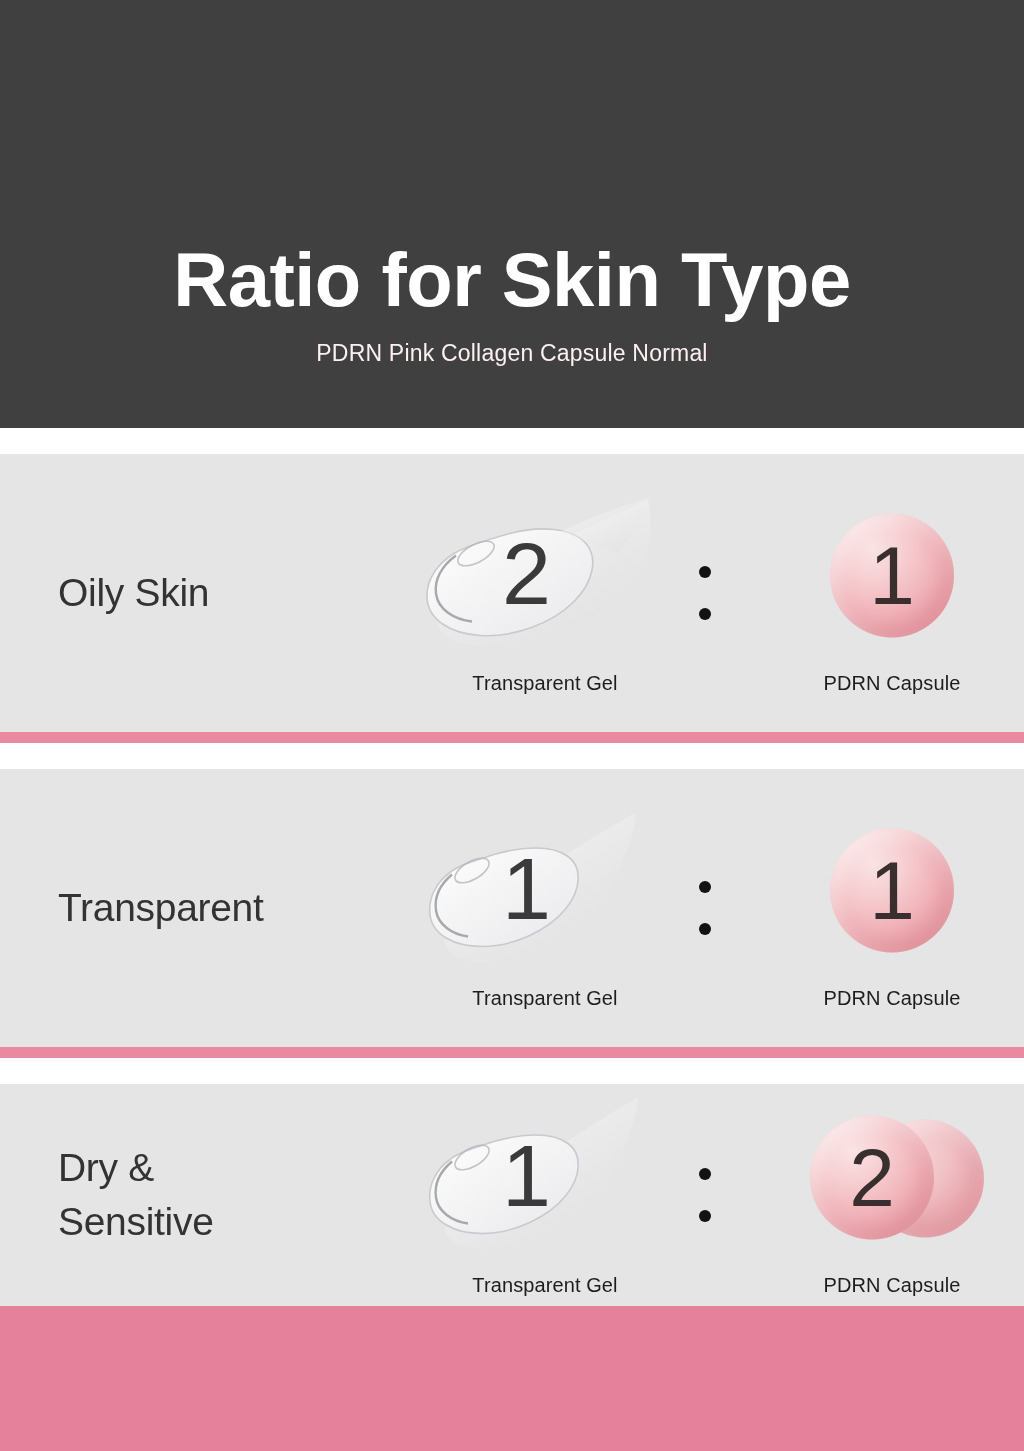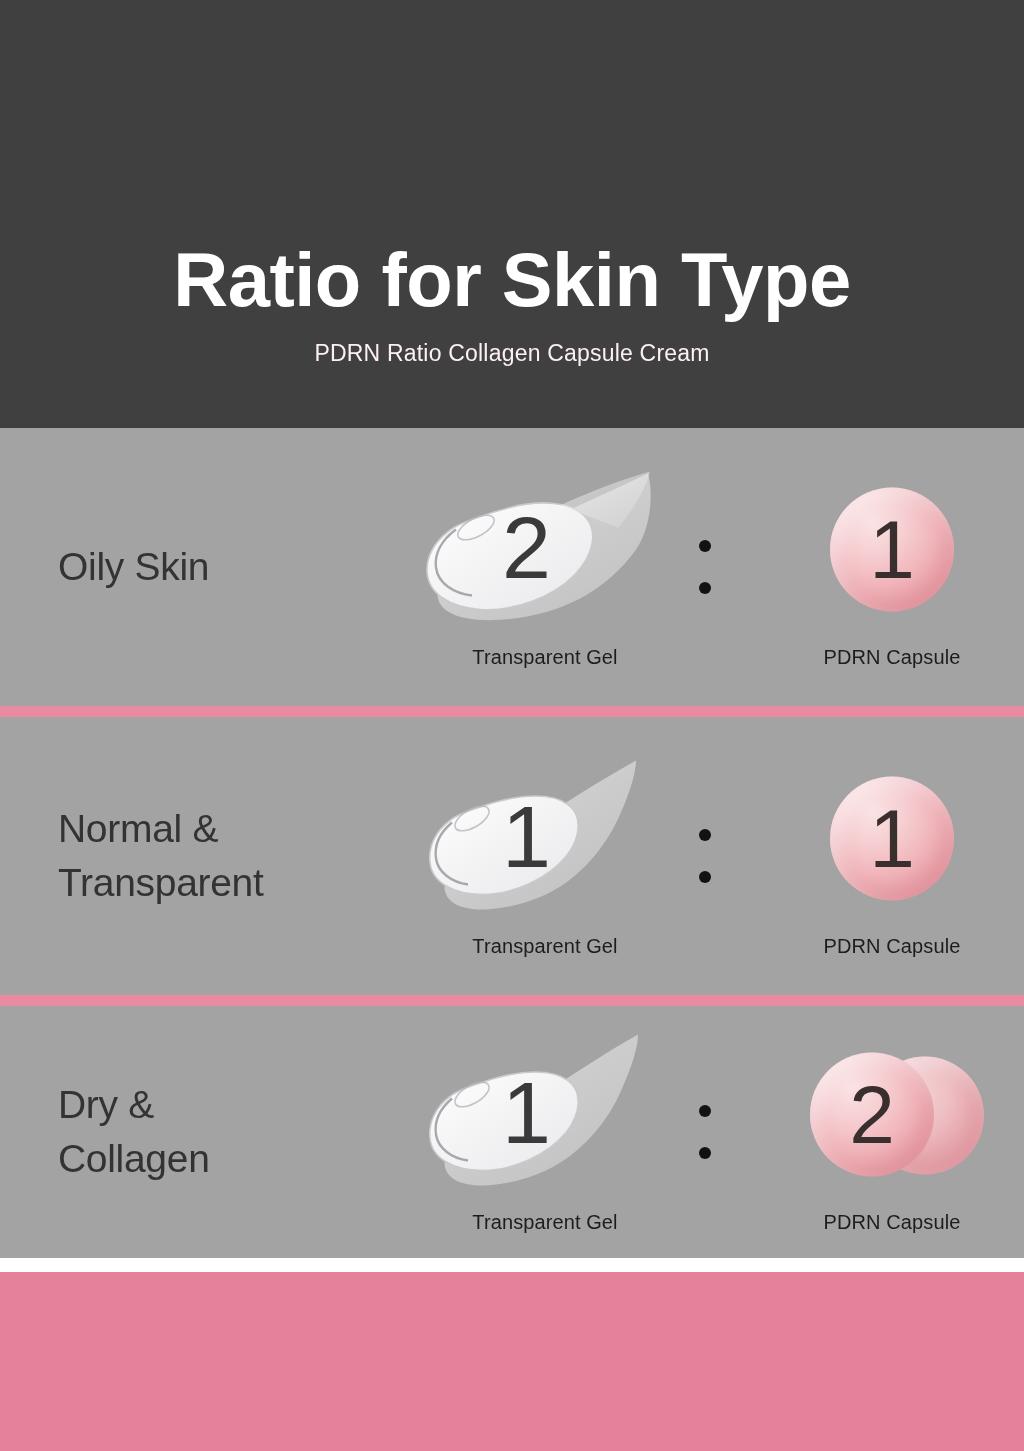--- a/index.html
+++ b/index.html
@@ -58,23 +58,24 @@
     display: flex;
     flex-direction: column;
   }
 
   .row {
     position: relative;
     height: 278px;
     flex: 0 0 auto;
     display: flex;
     align-items: center;
-    background: #a3a3a3;
-  }
-  .row.row-last { height: 252px; }
+    background: #e5e5e5;
+    margin-top: 26px;
+  }
+  .row.row-last { height: 222px; }
 
   .divider {
     height: 11px;
     flex: 0 0 auto;
     background: #e98ba0;
     width: 100%;
   }
 
   
   .skin-type {
@@ -206,21 +207,21 @@
     background: #e5819a;
   }
 </style>
 </head>
 <body>
 
 <div class="page">
 
   <div class="header">
     <div class="header-title">Ratio for Skin Type</div>
-    <div class="header-subtitle">PDRN Ratio Collagen Capsule Cream</div>
+    <div class="header-subtitle">PDRN Pink Collagen Capsule Normal</div>
   </div>
 
   <div class="rows">
 
     <div class="row">
       <div class="skin-type">Oily Skin</div>
 
       <div class="item item-gel">
         <div class="art">
           <div class="gel-wrap">
@@ -261,21 +262,20 @@
           </div>
         </div>
         <div class="item-label">PDRN Capsule</div>
       </div>
     </div>
 
     <div class="divider"></div>
 
     <div class="row">
       <div class="skin-type">
-        <div>Normal &amp;</div>
         <div>Transparent</div>
       </div>
 
       <div class="item item-gel">
         <div class="art">
           <div class="gel-wrap">
             <svg width="270" height="168" viewBox="0 0 270 168" aria-hidden="true">
               <defs>
                 <linearGradient id="g2a" x1="0" y1="0" x2="1" y2="1">
                   <stop offset="0%" stop-color="#ffffff"></stop>
@@ -312,21 +312,21 @@
         </div>
         <div class="item-label">PDRN Capsule</div>
       </div>
     </div>
 
     <div class="divider"></div>
 
     <div class="row row-last">
       <div class="skin-type">
         <div>Dry &amp;</div>
-        <div>Collagen</div>
+        <div>Sensitive</div>
       </div>
 
       <div class="item item-gel">
         <div class="art">
           <div class="gel-wrap">
             <svg width="270" height="168" viewBox="0 0 270 168" aria-hidden="true">
               <defs>
                 <linearGradient id="g3a" x1="0" y1="0" x2="1" y2="1">
                   <stop offset="0%" stop-color="#ffffff"></stop>
                   <stop offset="45%" stop-color="#f4f4f5"></stop>

